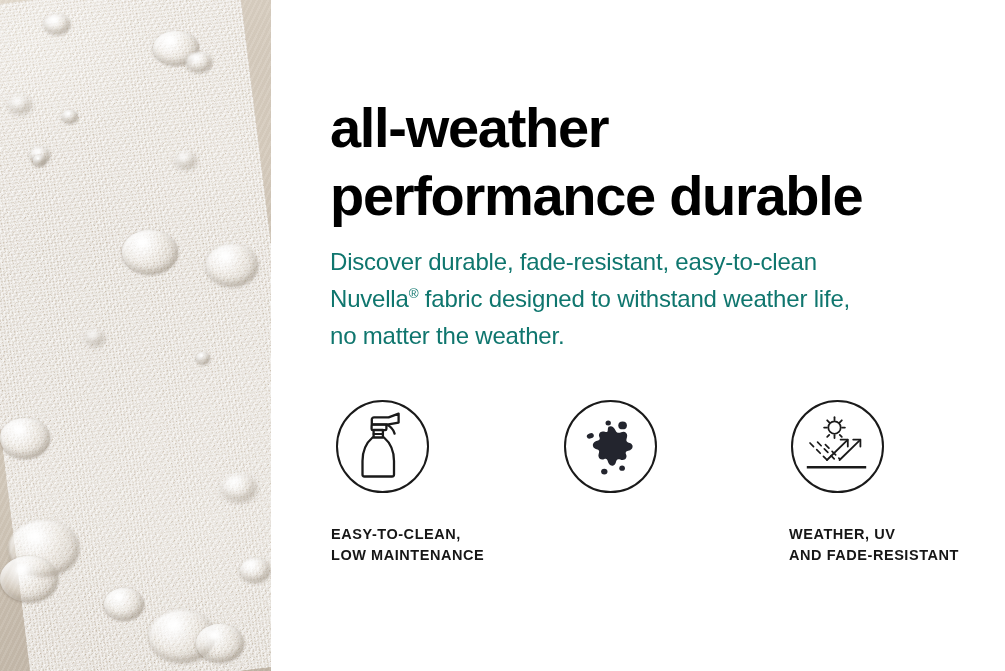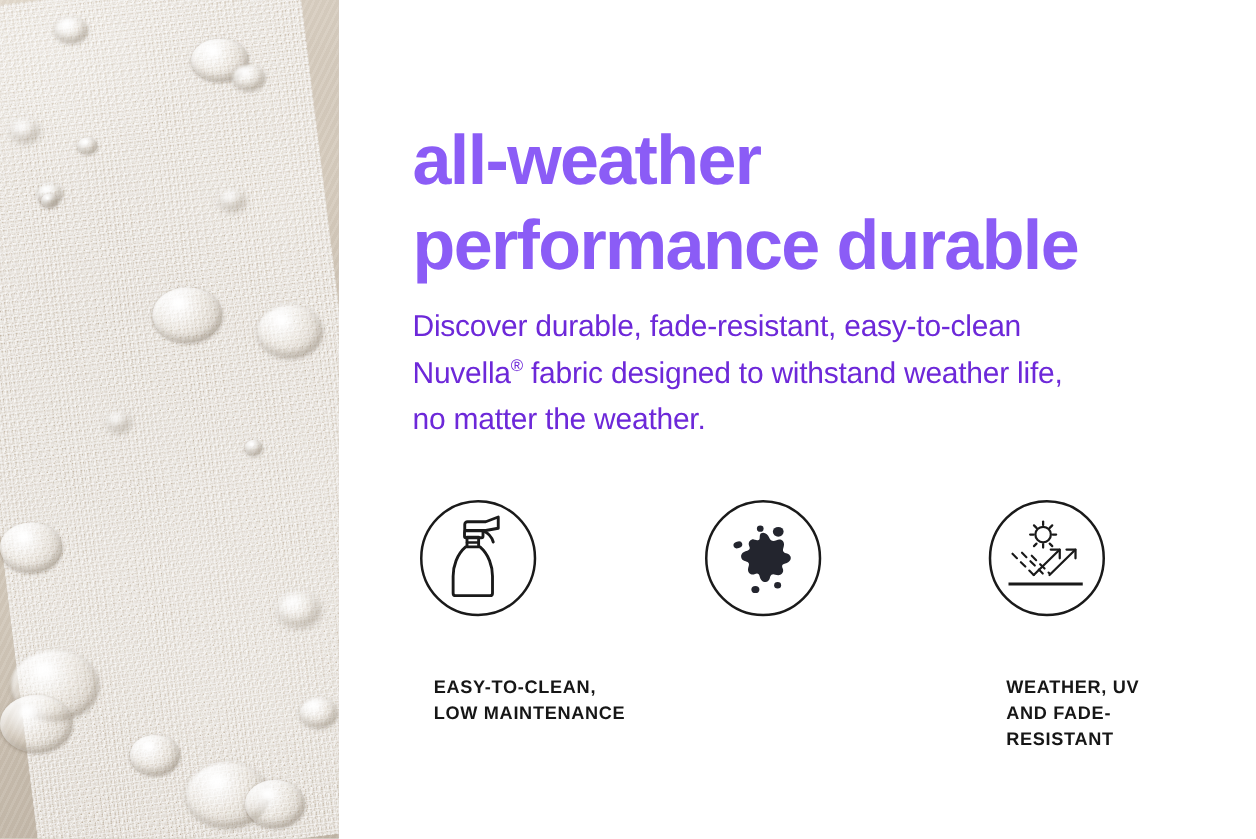--- a/index.html
+++ b/index.html
@@ -131,35 +131,35 @@
     position: absolute;
     left: 0;
     top: 94px;
     width: 660px;
     margin: 0;
     font-family: "Liberation Sans", sans-serif;
     font-weight: 700;
     font-size: 56px;
     line-height: 68px;
     letter-spacing: -1.3px;
-    color: #8b5cf6;
+    color: #000000;
   }
 
   .subcopy {
     position: absolute;
     left: 0;
     top: 243px;
     width: 640px;
     margin: 0;
     font-family: "Liberation Sans", sans-serif;
     font-weight: 400;
     font-size: 24px;
     line-height: 37px;
     letter-spacing: -0.2px;
-    color: #6d28d9;
+    color: #0f766e;
   }
   .subcopy sup {
     font-size: 0.56em;
     vertical-align: super;
     line-height: 0;
   }
 
   
   .features {
     position: absolute;
@@ -185,21 +185,21 @@
     align-items: center;
     justify-content: center;
     margin-left: 6px;
   }
   .feature:nth-child(2) .icon-circle { margin-left: 5px; }
   .feature:nth-child(3) .icon-circle { margin-left: 3px; }
 
   .icon-circle svg { display: block; }
 
   .feature-label {
-    margin: 17px;
+    margin: 1px;
     padding-top: 30px;
     font-family: "Liberation Sans", sans-serif;
     font-weight: 700;
     font-size: 14.5px;
     line-height: 21px;
     letter-spacing: 0.55px;
     color: #161616;
     white-space: pre-line;
   }
   .feature:nth-child(2) .feature-label { padding-left: 0px; }

